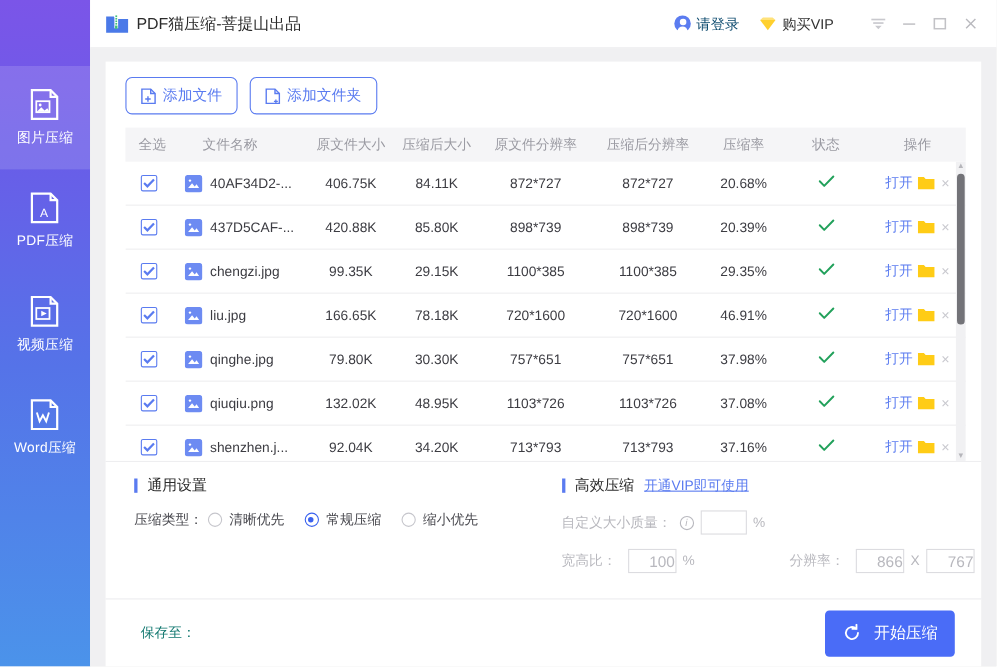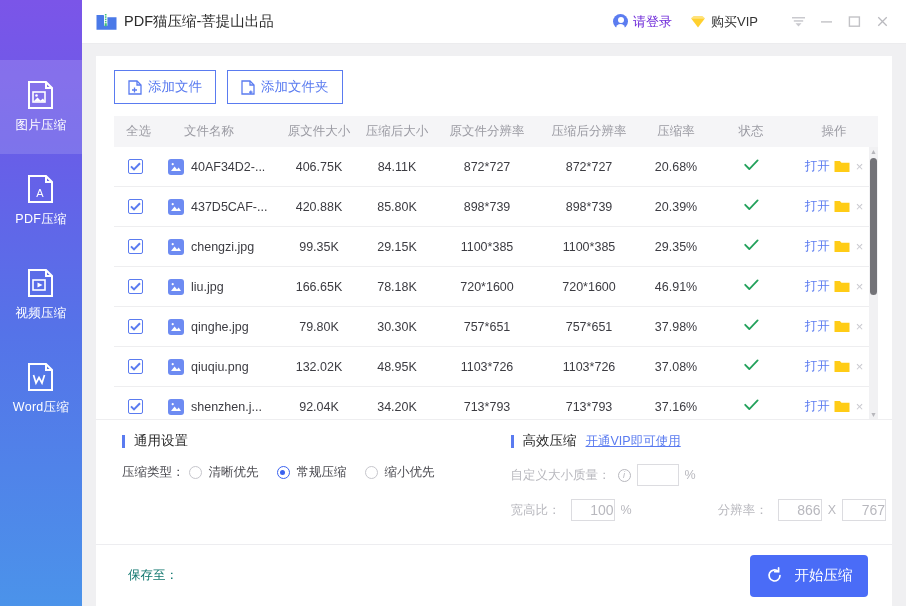--- a/index.html
+++ b/index.html
@@ -52,21 +52,21 @@
     background: #ffffff;
     display: flex; align-items: center;
     padding: 0 10px 0 14px;
     border-bottom: 1px solid #ececee;
   }
   .app-icon { width: 21px; height: 20px; margin-right: 7px; flex: 0 0 21px;}
   .app-title { font-size: 14.5px; color: #2b2b2b; white-space: nowrap; }
   .tb-spacer { flex: 1 1 auto; }
   .tb-btn {
     display: flex; align-items: center; gap: 5px;
-    font-size: 13px; color: #6d28d9;
+    font-size: 13px; color: #0c4a6e;
     cursor: pointer; margin-right: 18px;
     white-space: nowrap;
   }
   .tb-btn.vip { color: #333; margin-right: 26px; }
   .user-circle {
     width: 15px; height: 15px; border-radius: 50%;
     background: #5b7cf0; position: relative; flex: 0 0 15px;
   }
   .user-circle::before{
     content:""; position:absolute; left:4.5px; top:3px;
@@ -97,21 +97,21 @@
     background: #ffffff;
     flex: 1 1 auto;
     display: flex; flex-direction: column;
     min-height: 0;
   }
 
   
   .toolbar { padding: 14px 0 12px 18px; display: flex; gap: 11px; }
   .tool-btn {
     height: 34px; min-width: 98px;
-    border: 1px solid #5a7bf0; border-radius: 0;
+    border: 1px solid #5a7bf0; border-radius: 6px;
     color: #5a7bf0; background: #fff;
     display: flex; align-items: center; justify-content: center; gap: 6px;
     font-size: 13.5px; cursor: pointer; padding: 0 13px;
     white-space: nowrap;
   }
   .tool-btn svg { display:block; }
 
   
   .tbl-wrap { flex: 1 1 auto; display: flex; flex-direction: column; min-height: 0; padding: 0 14px 0 18px;}
   .thead {

